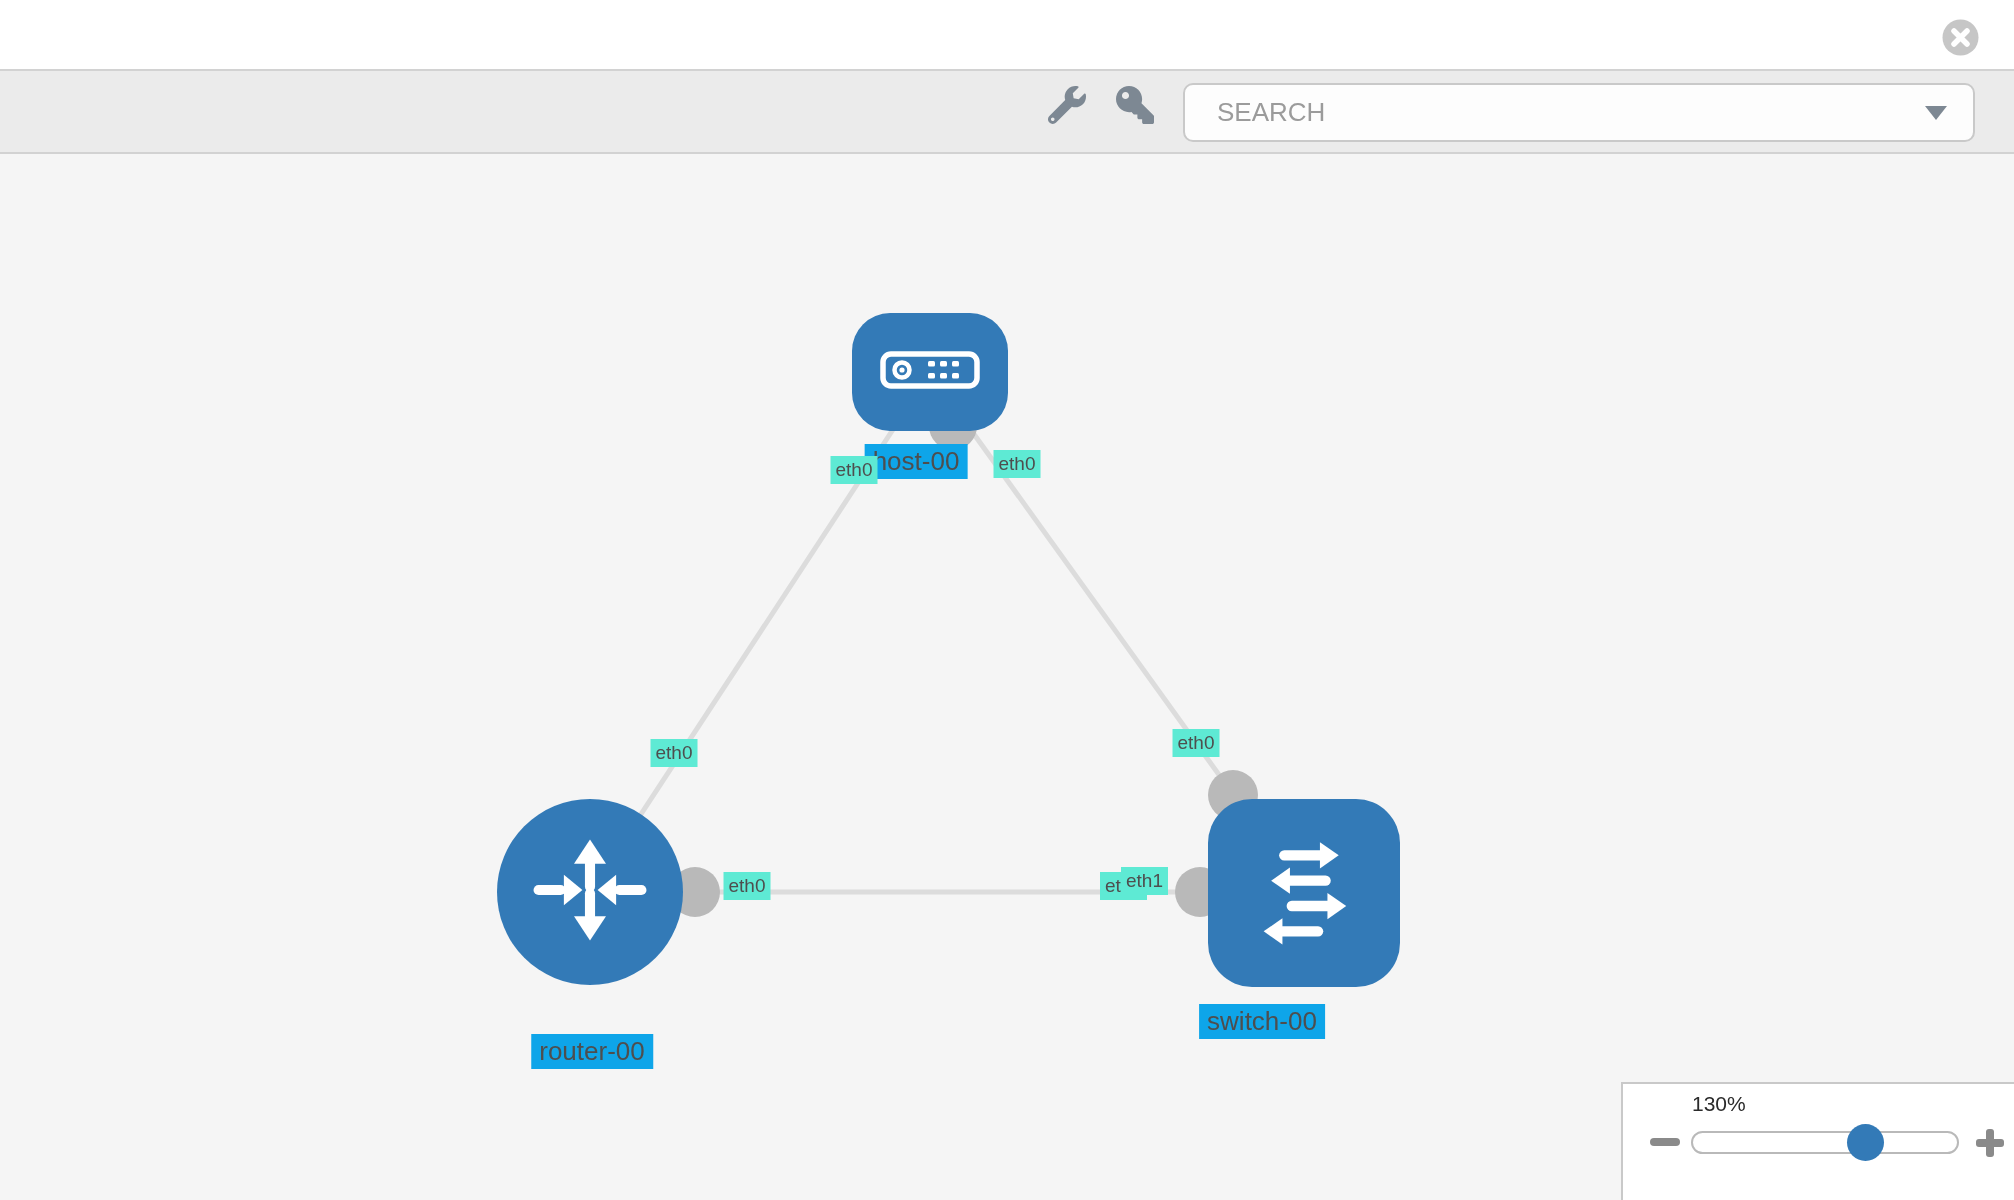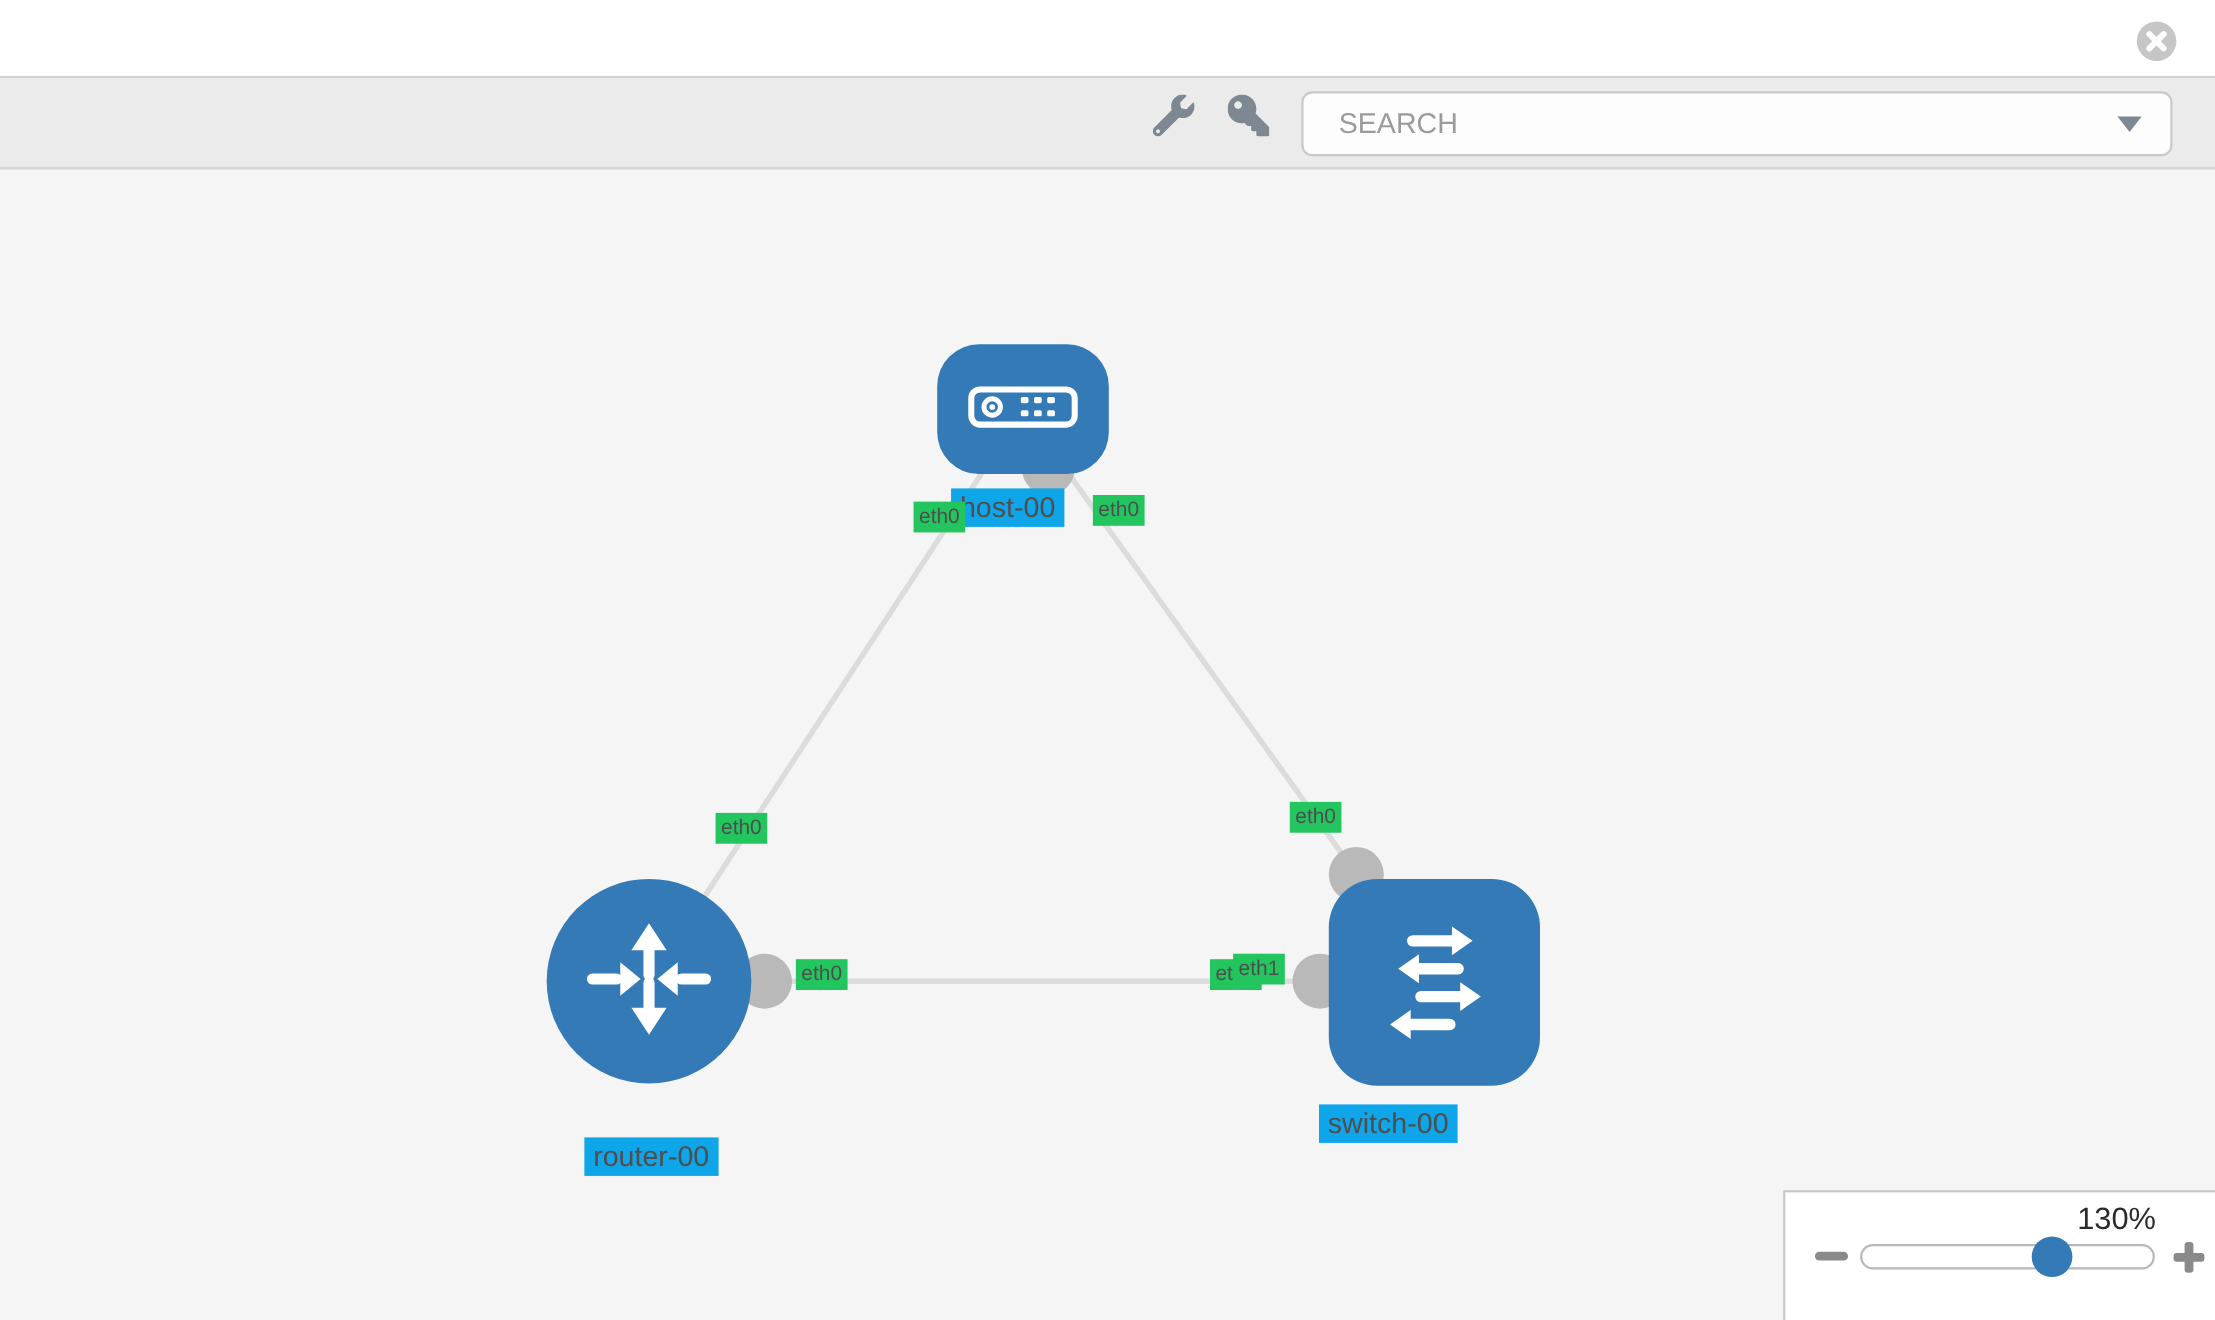--- a/index.html
+++ b/index.html
@@ -39,29 +39,29 @@
   .canvas svg.wires { position:absolute; left:0; top:0; }
 
   .node { position:absolute; background:#337ab7; display:flex;
           align-items:center; justify-content:center; cursor:pointer; }
   .node-host   { left:852px;  top:157px; width:156px; height:118px; border-radius:38px; }
   .node-router { left:497px;  top:643px; width:186px; height:186px; border-radius:50%; }
   .node-switch { left:1208px; top:643px; width:192px; height:188px; border-radius:44px; }
 
   .node-label { position:absolute; transform:translateX(-50%); background:#0ea5e9;
                 color:#4e4e4e; font-size:26px; padding:2px 8px; white-space:nowrap; }
-  .eth-label  { position:absolute; background:#22c55e; color:#4e4e4e;
+  .eth-label  { position:absolute; background:#5eead4; color:#4e4e4e;
                 font-size:19px; padding:3px 5px; white-space:nowrap; }
   .eth-center { transform:translateX(-50%); }
 
   
   .zoom-panel { position:absolute; left:1621px; top:1082px; width:404px; height:126px;
                 background:#ffffff; border:2px solid #c9c9c9; }
-  .zoom-level { position:absolute; left:69px; top:8px; width:268px; text-align:right;
-                font-size:28px; color:#2b2b2b; }
+  .zoom-level { position:absolute; left:69px; top:8px; width:268px; text-align:left;
+                font-size:21px; color:#2b2b2b; }
   .zoom-minus { position:absolute; left:27px; top:54px; width:30px; height:8px;
                 background:#8a8a8a; border-radius:4px; border:none; cursor:pointer; }
   .zoom-track { position:absolute; left:68px; top:47px; width:268px; height:23px;
                 background:#ffffff; border:2px solid #b9b9b9; border-radius:13px; cursor:pointer; }
   .zoom-handle { position:absolute; left:224px; top:40px; width:37px; height:37px;
                  background:#337ab7; border-radius:50%; border:none; cursor:grab; }
   .zoom-plus { position:absolute; left:353px; top:45px; width:28px; height:28px;
                background:transparent; border:none; cursor:pointer; }
   .zoom-plus:before { content:""; position:absolute; left:0;  top:10px; width:28px; height:8px;
                       background:#8a8a8a; border-radius:3px; }

